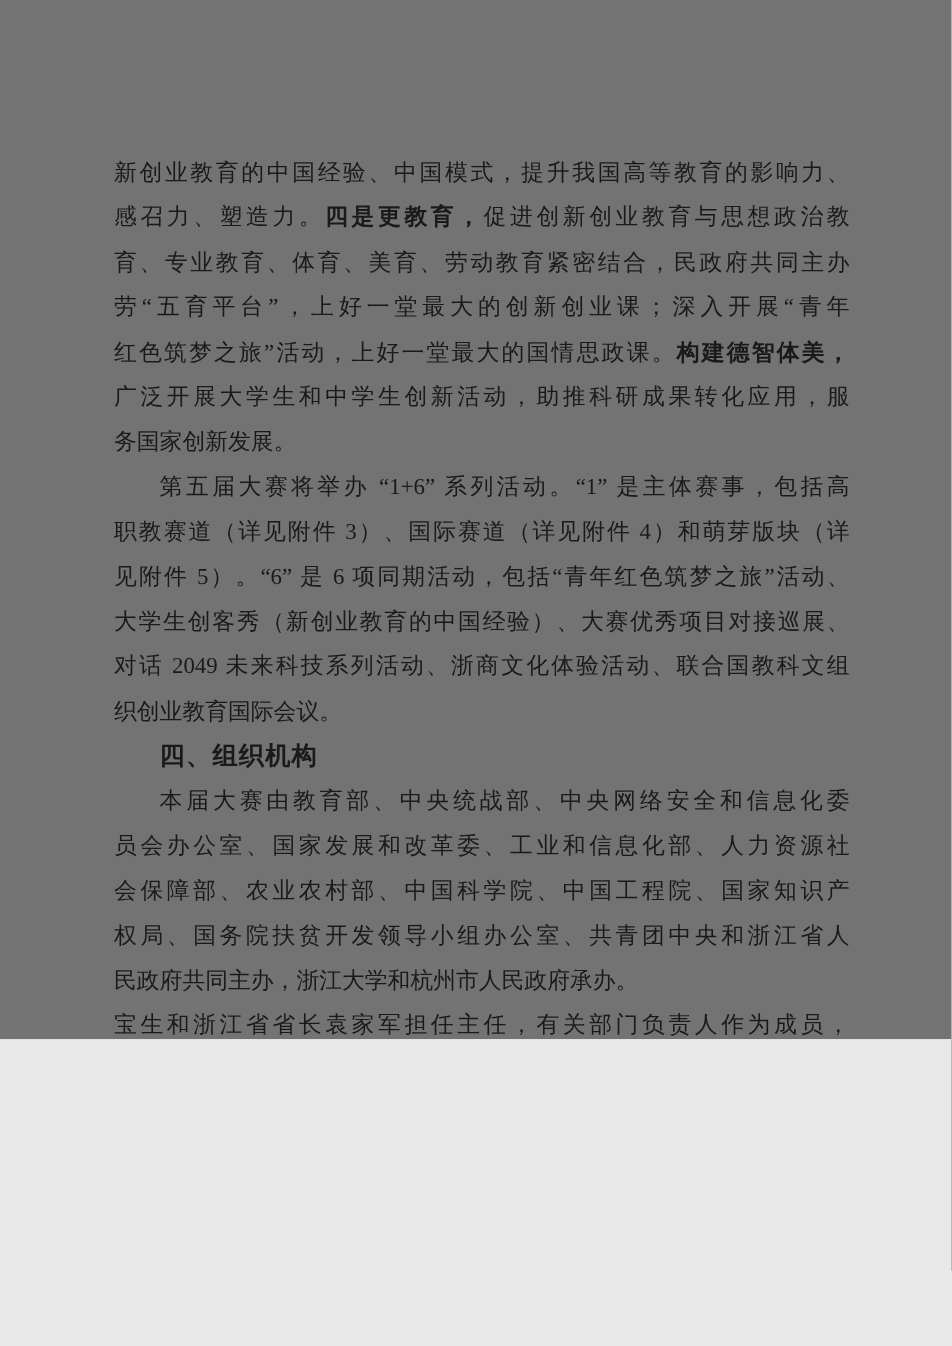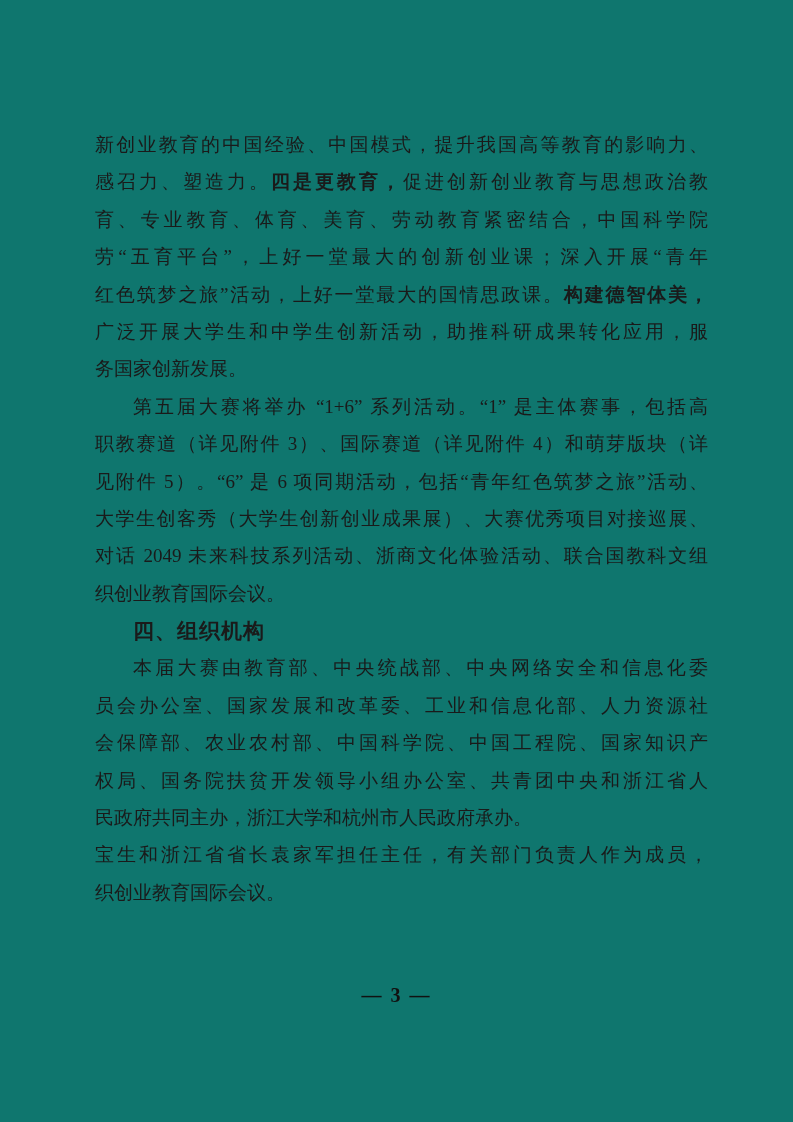--- a/index.html
+++ b/index.html
@@ -3,22 +3,22 @@
 <meta charset="utf-8">
 <style>
   html, body {
     margin: 0;
     padding: 0;
     background: #e8e8e8;
   }
   .page {
     position: relative;
     width: 793px;
-    height: 1122px;
-    background: #0f766e;
+    height: 866px;
+    background: #737373;
     overflow: hidden;
     font-family: "Liberation Serif", "DejaVu Serif", serif;
     color: #1a1a1a;
   }
   .doc-body {
     position: absolute;
     left: 95px;
     top: 126px;
     width: 613px;
   }
@@ -61,29 +61,29 @@
     color: #111111;
   }
 </style>
 </head>
 <body>
 
 <div class="page">
   <main class="doc-body">
       <div class="line"><span>新创业教育的中国经验、中国模式，提升我国高等教育的影响力、</span></div>
       <div class="line"><span>感召力、塑造力。</span><span class="bold">四是更教育，</span><span>促进创新创业教育与思想政治教</span></div>
-      <div class="line"><span>育、专业教育、体育、美育、劳动教育紧密结合，中国科学院</span></div>
+      <div class="line"><span>育、专业教育、体育、美育、劳动教育紧密结合，民政府共同主办</span></div>
       <div class="line"><span>劳“五育平台”，上好一堂最大的创新创业课；深入开展“青年</span></div>
       <div class="line"><span>红色筑梦之旅”活动，上好一堂最大的国情思政课。</span><span class="bold">构建德智体美，</span></div>
       <div class="line"><span>广泛开展大学生和中学生创新活动，助推科研成果转化应用，服</span></div>
       <div class="line last"><span>务国家创新发展。</span></div>
       <div class="line indent"><span>第五届大赛将举办 “1+6” 系列活动。“1” 是主体赛事，包括高</span></div>
       <div class="line"><span>职教赛道（详见附件 3）、国际赛道（详见附件 4）和萌芽版块（详</span></div>
       <div class="line"><span>见附件 5）。“6” 是 6 项同期活动，包括“青年红色筑梦之旅”活动、</span></div>
-      <div class="line"><span>大学生创客秀（大学生创新创业成果展）、大赛优秀项目对接巡展、</span></div>
+      <div class="line"><span>大学生创客秀（新创业教育的中国经验）、大赛优秀项目对接巡展、</span></div>
       <div class="line"><span>对话 2049 未来科技系列活动、浙商文化体验活动、联合国教科文组</span></div>
       <div class="line last"><span>织创业教育国际会议。</span></div>
       <div class="line indent last heading"><span>四、组织机构</span></div>
       <div class="line indent"><span>本届大赛由教育部、中央统战部、中央网络安全和信息化委</span></div>
       <div class="line"><span>员会办公室、国家发展和改革委、工业和信息化部、人力资源社</span></div>
       <div class="line"><span>会保障部、农业农村部、中国科学院、中国工程院、国家知识产</span></div>
       <div class="line"><span>权局、国务院扶贫开发领导小组办公室、共青团中央和浙江省人</span></div>
       <div class="line last"><span>民政府共同主办，浙江大学和杭州市人民政府承办。</span></div>
       <div class="line"><span>宝生和浙江省省长袁家军担任主任，有关部门负责人作为成员，</span></div>
       <div class="line last"><span>织创业教育国际会议。</span></div>

